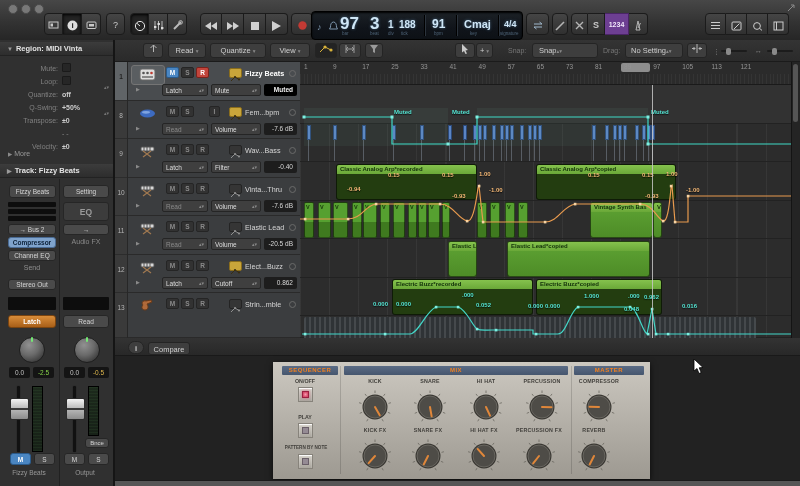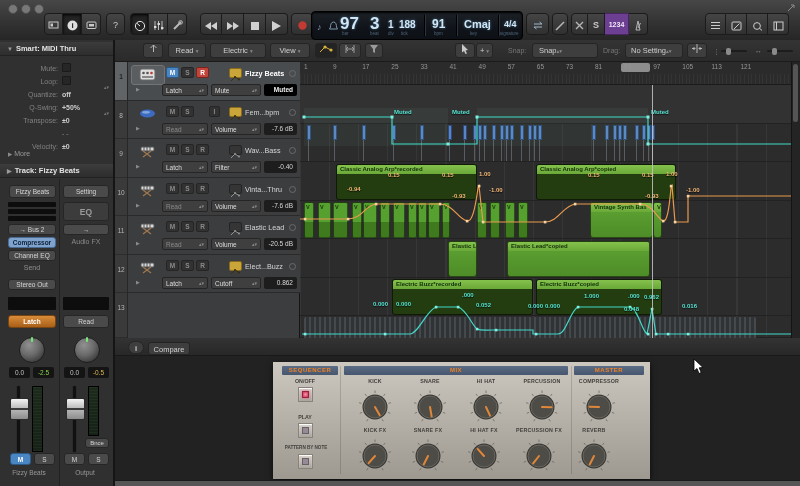--- a/index.html
+++ b/index.html
@@ -230,21 +230,21 @@
   <div class="a tbtn seg-r" style="left:768px;width:21px"><svg width="11" height="10">
         <rect x="1" y="1" width="9" height="8" fill="none" stroke="#ccc"></rect>
         <line x1="3.5" y1="1" x2="3.5" y2="9" stroke="#ccc"></line>
       </svg></div>
   <svg class="a" style="left:786px;top:3px" width="10" height="10">
       <path d="M2 8 L8 2 M8 2 h-3 M8 2 v3" stroke="#8a8a8a" fill="none"></path>
     </svg>
 </div>
 
 <div class="a" id="inspector">
-  <div class="a ihdr" style="top:2px"><span class="tri">▼</span><span>Smart: MIDI Thru</span></div>
+  <div class="a ihdr" style="top:2px"><span class="tri">▼</span><span>Region: MIDI Vinta</span></div>
   <div class="a" id="iparams" style="top:17px;left:0;width:113px">
       <div class="a prow" style="top: 0px;"><div class="plab" style="display: inline-block;">Mute:</div><div class="pchk" style="display: inline-block;"></div></div>
       <div class="a prow" style="top: 13px;"><div class="plab" style="display: inline-block;">Loop:</div><div class="pchk" style="display: inline-block;"></div></div>
       <div class="a prow" style="top: 26px;"><div class="plab" style="display: inline-block;">Quantize:</div><div class="pval" style="display: inline-block;">off</div><div class="pstep">▴▾</div></div>
       <div class="a prow" style="top: 39px;"><div class="plab" style="display: inline-block;">Q-Swing:</div><div class="pval" style="display: inline-block;">+50%</div></div>
       <div class="a prow" style="top: 52px;"><div class="plab" style="display: inline-block;">Transpose:</div><div class="pval" style="display: inline-block;">±0</div><div class="pstep">▴▾</div></div>
       <div class="a prow" style="top: 65px;"><div class="plab" style="display: inline-block;"></div><div class="pval" style="display: inline-block; color: rgb(106, 106, 106);">- -</div></div>
       <div class="a prow" style="top: 78px;"><div class="plab" style="display: inline-block;">Velocity:</div><div class="pval" style="display: inline-block;">±0</div></div>
     </div>
   <div class="a" style="top:110px;left:8px;font-size:7px;color:#9a9a9a"><span class="tri" style="font-size:5.5px;color:#8a8a8a">▶</span> <span>More</span></div>
@@ -295,21 +295,21 @@
   <div class="a sbtn" style="left:88px;top:413px;width:21px;height:12px;line-height:11px">S</div>
   <div class="a mslab" style="left:0px;top:429px;width:58px">Fizzy Beats</div>
   <div class="a mslab" style="left:58px;top:429px;width:54px">Output</div>
 </div>
 
 <div class="a" id="ttoolbar">
   <div class="a mbtn" style="left:28px;width:20px"><svg width="9" height="9">
         <path d="M4.5 8 V1 M4.5 1 l-3 3 M4.5 1 l3 3" stroke="#b5b5b5" fill="none"></path>
       </svg></div>
   <div class="a mbtn" style="left:53px;width:38px"><span>Read</span> <span class="car">▾</span></div>
-  <div class="a mbtn" style="left:95px;width:56px"><span>Electric</span> <span class="car">▾</span></div>
+  <div class="a mbtn" style="left:95px;width:56px"><span>Quantize</span> <span class="car">▾</span></div>
   <div class="a mbtn" style="left:155px;width:40px"><span>View</span> <span class="car">▾</span></div>
   <div class="a mbtn" style="left:200px;width:22px;background:#232323"><svg width="14" height="10">
         <path d="M1 8 L6 3 L12 6" stroke="#d8b23a" fill="none"></path>
         <circle cx="6" cy="3" r="1.6" fill="#d8b23a"></circle>
         <circle cx="12" cy="6" r="1.6" fill="#d8b23a"></circle>
       </svg></div>
   <div class="a mbtn" style="left:224px;width:22px"><svg width="12" height="10">
         <path d="M2 1 v8 M10 1 v8 M2 5 h8 M4 3 l-2 2 2 2 M8 3 l2 2 -2 2" stroke="#9a9a9a" fill="none"></path>
       </svg></div>
   <div class="a mbtn" style="left:250px;width:18px"><svg width="10" height="10">
@@ -489,20 +489,35 @@
           <path d="M1 6 L5 2 L9 4.5" stroke="#3a2e10" fill="none"></path>
           <circle cx="5" cy="2" r="1.1" fill="#3a2e10"></circle>
           <circle cx="9" cy="4.5" r="1.1" fill="#3a2e10"></circle>
         </svg></div>
       <div class="tname" style="left: 117px; top: 7px;">Elect...Buzz</div>
       <div class="a" style="left: 161px; top: 8px; width: 5px; height: 5px; border: 1px solid rgb(106, 106, 106); border-radius: 50%;"></div>
       <div class="a" style="left: 8px; top: 24px; font-size: 5px; color: rgb(138, 138, 138);">▶</div>
       <div class="ddbox" style="left: 34px; top: 22px; width: 46px;"><span>Latch</span><span class="car">▴▾</span></div>
       <div class="ddbox" style="left: 83px; top: 22px; width: 50px;"><span>Cutoff</span><span class="car">▴▾</span></div>
       <div class="valbox" style="left: 136px; top: 22px; width: 33px;">0.862</div>
+    </div>
+    <div class="a trow" style="top: 231px; height: 45px;">
+      <div class="a" style="left: 11px; top: 5px; width: 17px; height: 13px;"><svg width="17" height="13">
+          <path d="M6 11 C3 11 2 8 4 6 C2 4 4 1 7 2 L12 1 L13 3 L8 5 C10 8 9 11 6 11 Z" fill="#b06a3a" stroke="#6a3a18"></path>
+        </svg></div>
+      <div class="msr" style="left: 38px; top: 5px;">M</div>
+      <div class="msr" style="left: 53px; top: 5px;">S</div>
+      <div class="msr" style="left: 68px; top: 5px;">R</div>
+      <div class="autoic" style="left: 101px; top: 6px;"><svg width="11" height="8">
+          <path d="M1 6 L5 2 L9 4.5" stroke="#909090" fill="none"></path>
+          <circle cx="5" cy="2" r="1.1" fill="#909090"></circle>
+          <circle cx="9" cy="4.5" r="1.1" fill="#909090"></circle>
+        </svg></div>
+      <div class="tname" style="left: 117px; top: 7px;">Strin...mble</div>
+      <div class="a" style="left: 161px; top: 8px; width: 5px; height: 5px; border: 1px solid rgb(106, 106, 106); border-radius: 50%;"></div>
     </div>
   </div>
 
 <div class="a" id="ruler">
   <div class="a" id="rminor"></div>
   <div id="ruler-ticks">
       <div class="rtick" style="left: 4px; top: 1px;">1</div>
       <div class="rtick" style="left: 33.1px; top: 1px;">9</div>
       <div class="rtick" style="left: 62.2px; top: 1px;">17</div>
       <div class="rtick" style="left: 91.3px; top: 1px;">25</div>

